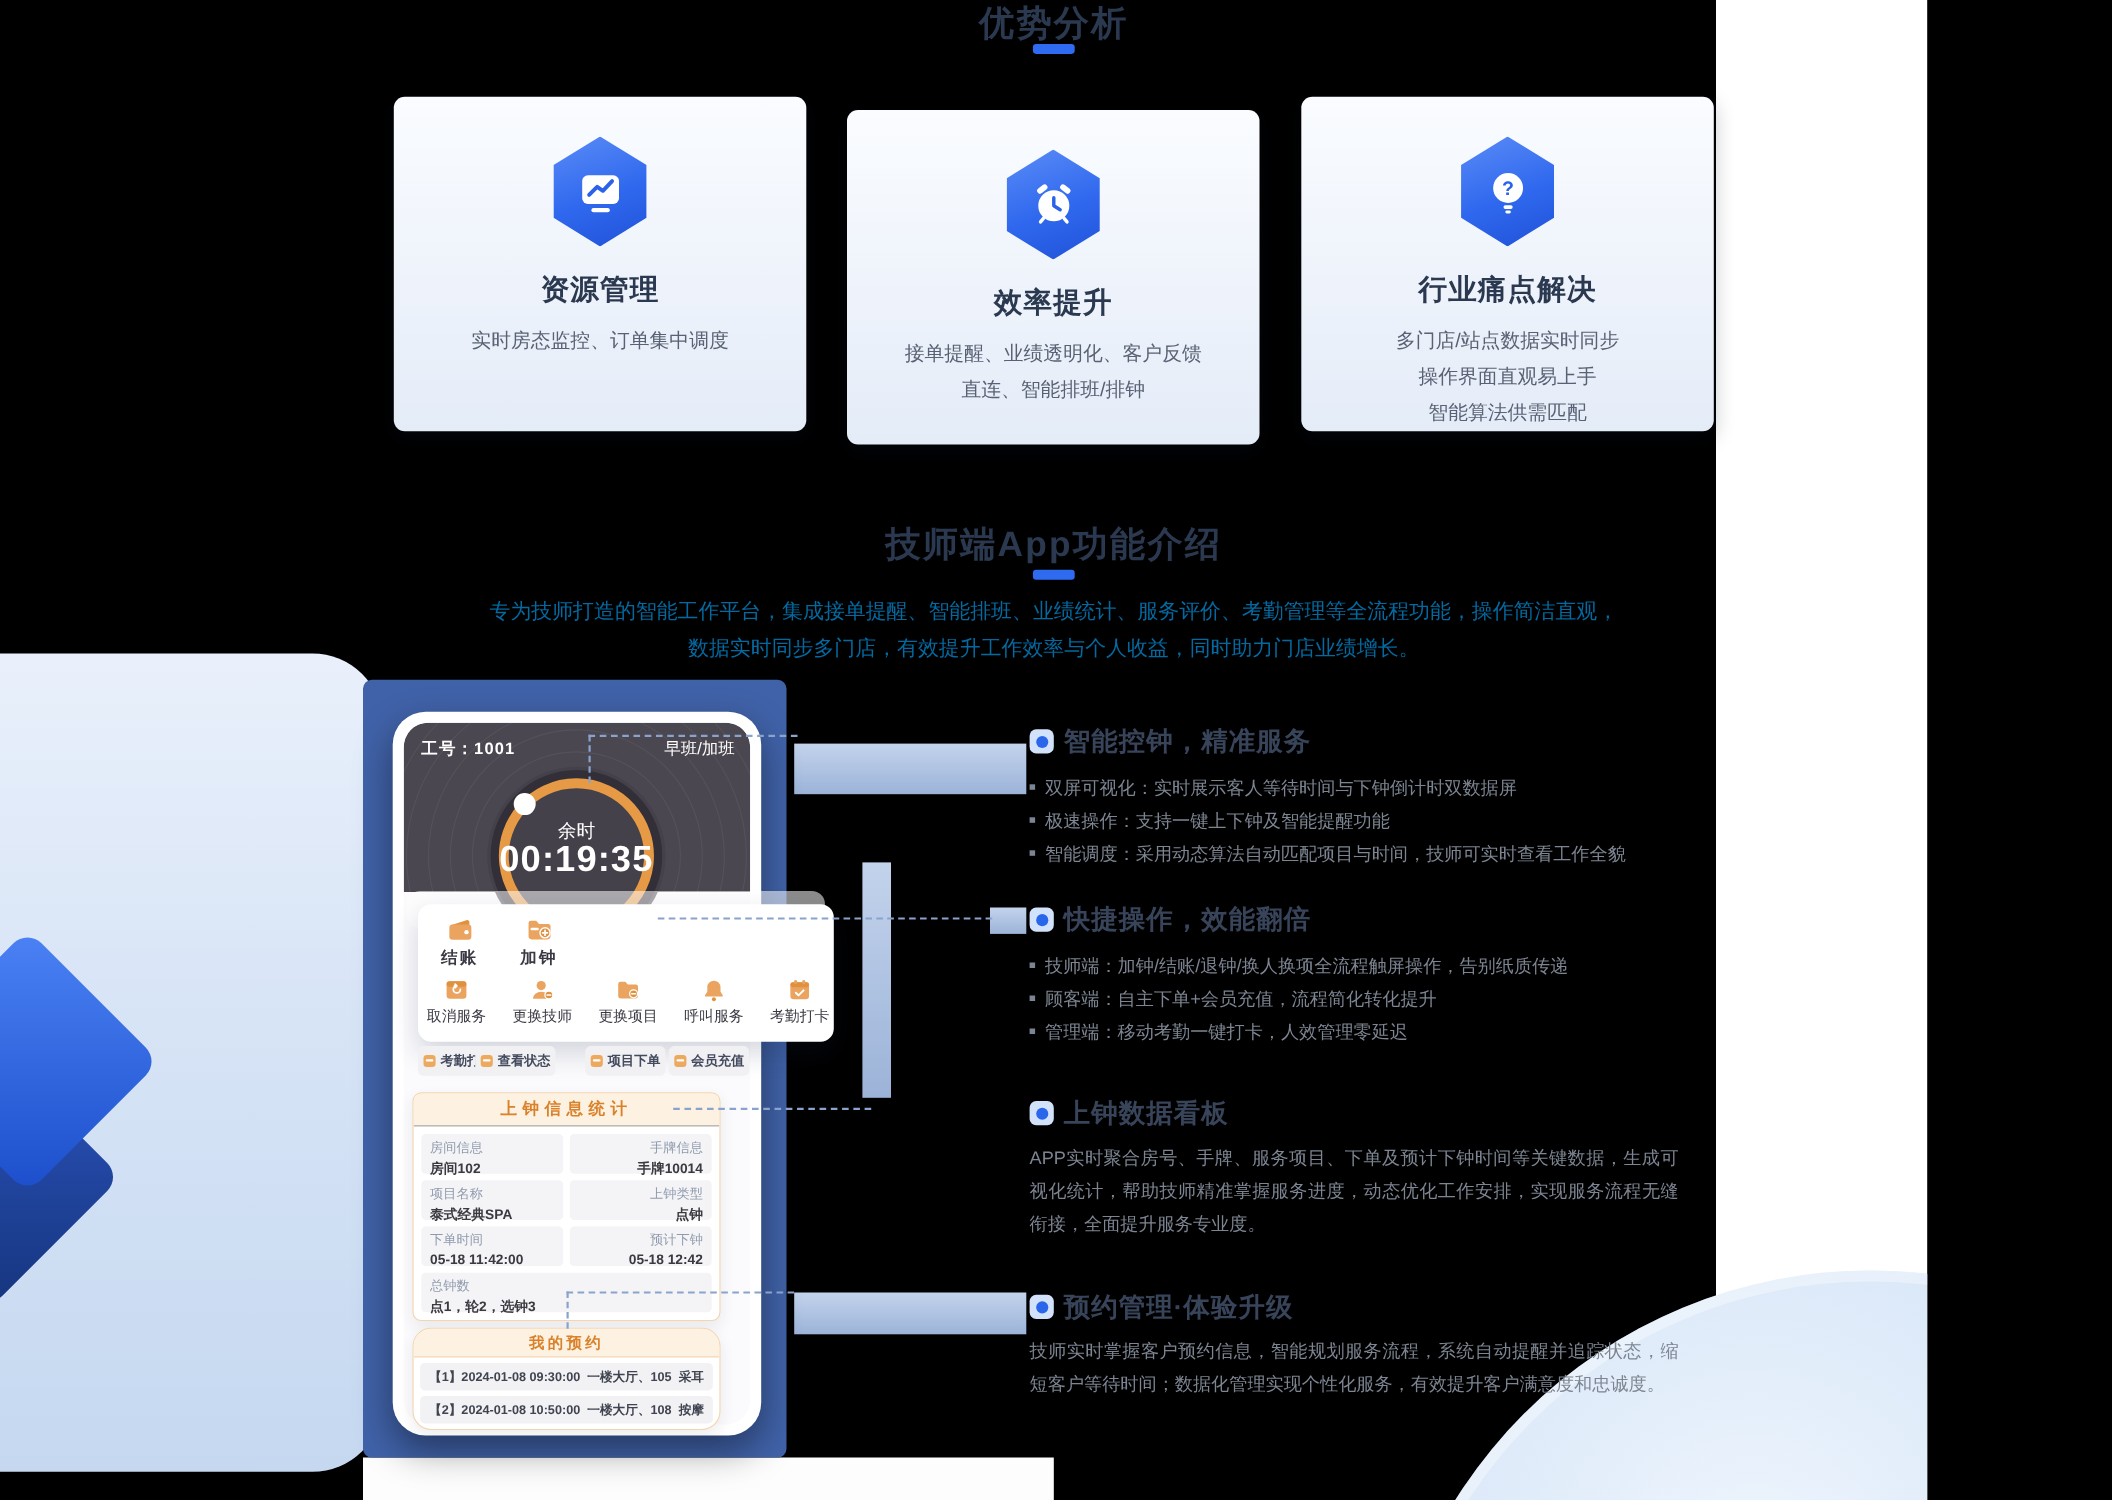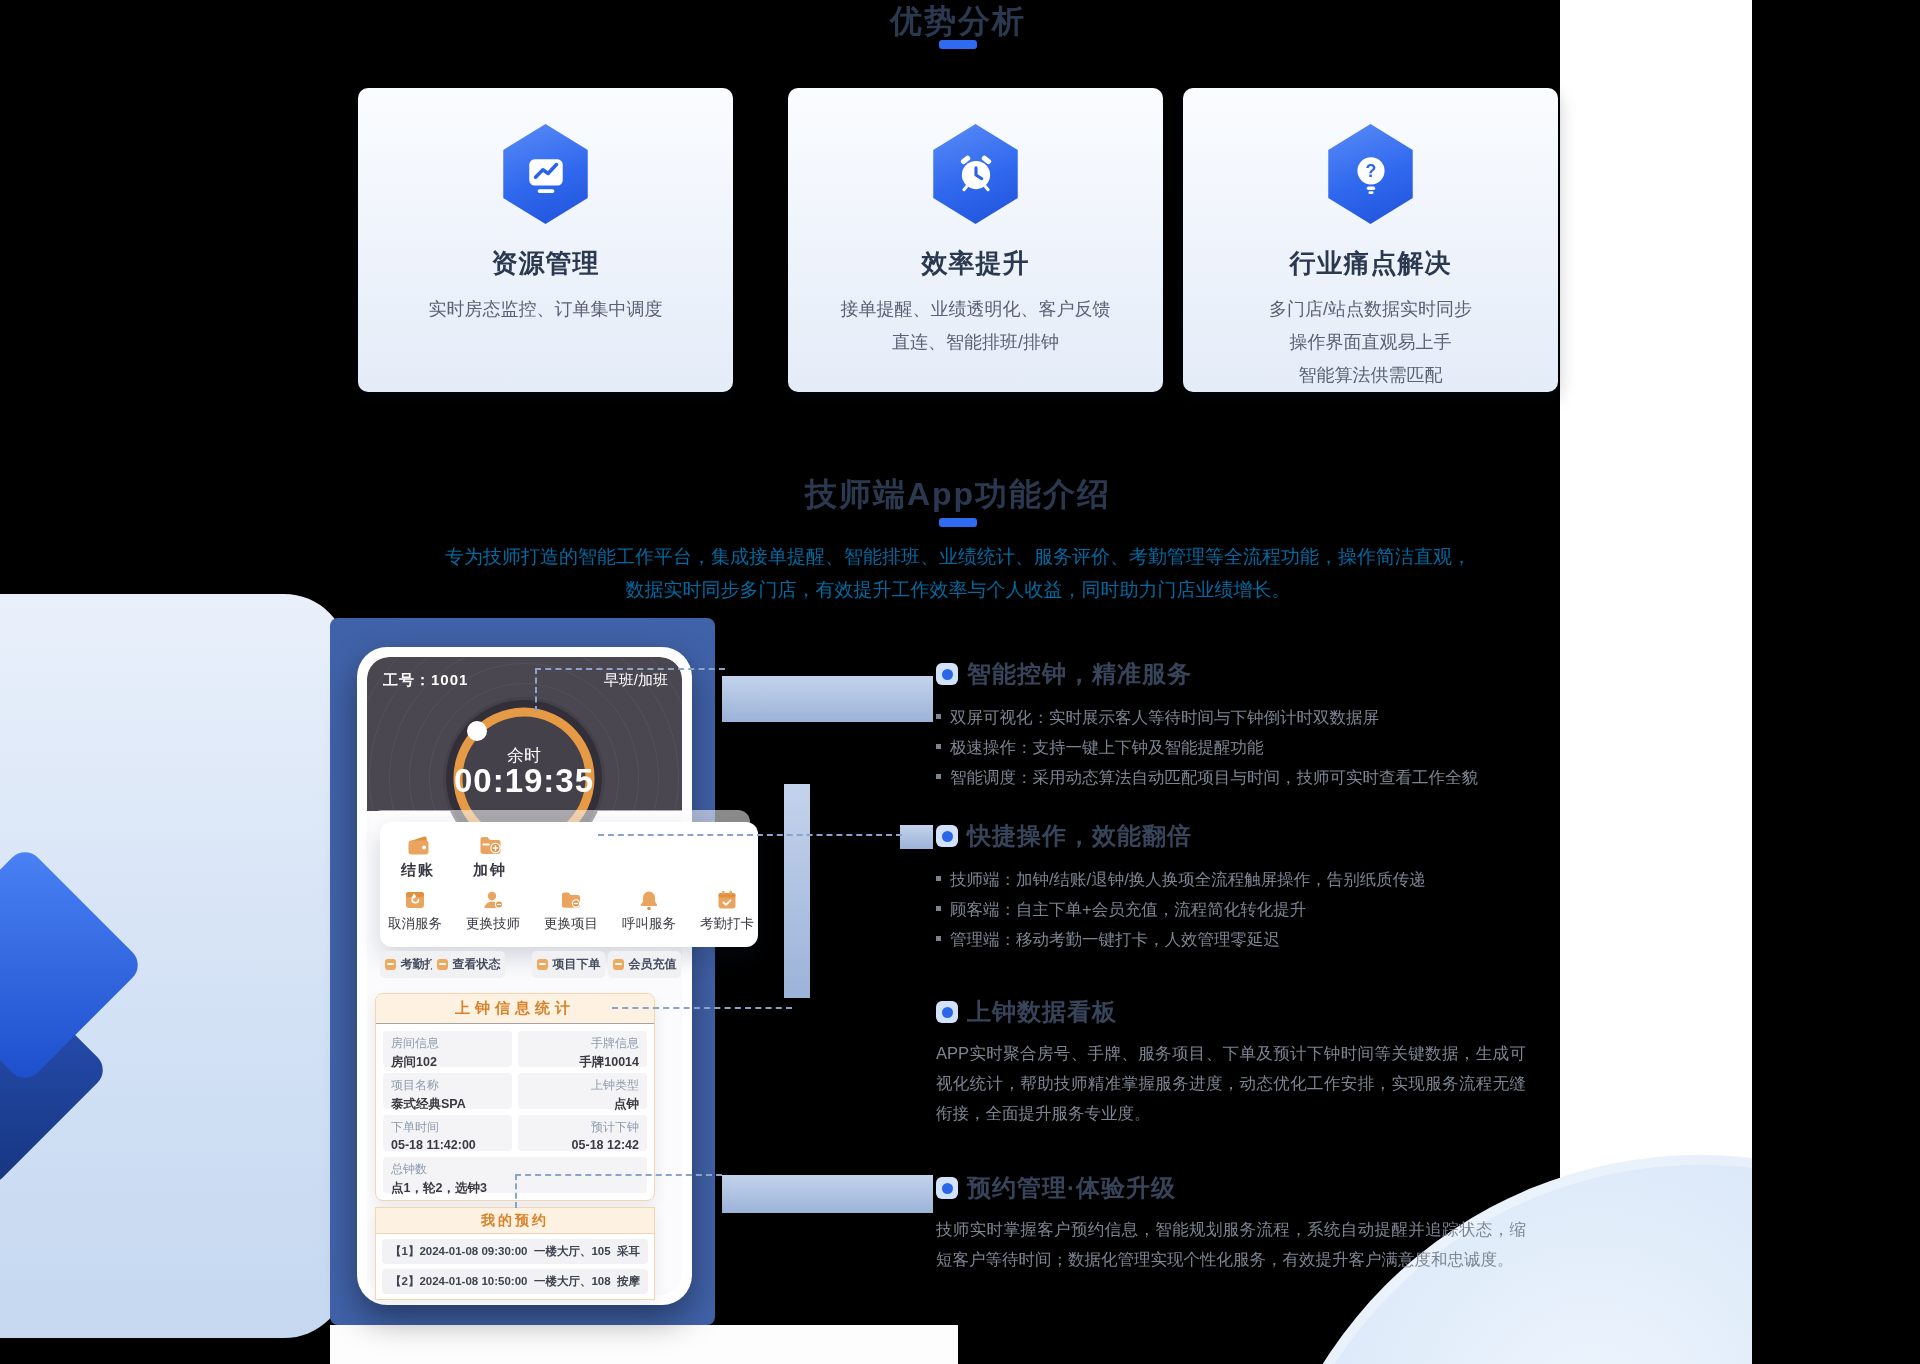--- a/index.html
+++ b/index.html
@@ -76,21 +76,21 @@
   .stats-h{height:30px;background:#fdf2e1;border-bottom:1px solid #a3a3a3;display:flex;align-items:center;
     justify-content:center;color:#d9822b;font-size:15px;font-weight:700;letter-spacing:5px;}
   .stats-grid{display:grid;grid-template-columns:1fr 1fr;gap:6px;padding:7px;}
   .field{background:#f4f4f6;border-radius:4px;padding:4px 8px 3px;height:36px;}
   .field .fl{font-size:12px;color:#8e9aad;}
   .field .fv{font-size:12.5px;color:#3a3a40;font-weight:600;margin-top:2px;}
   .field.right{text-align:right;}
   .field.wide{grid-column:1 / -1;text-align:left;}
 
   
-  .appt{left:375px;top:1207px;width:280px;border-radius:0;background:#fff;border:1px solid #f3d5ae;
+  .appt{left:375px;top:1207px;width:280px;border-radius:17px;background:#fff;border:1px solid #f3d5ae;
     box-shadow:0 6px 14px rgba(40,40,60,.08);overflow:hidden;}
   .appt-h{height:26px;background:#fdf2e1;border-bottom:1px solid #f3d5ae;display:flex;align-items:center;
     justify-content:center;color:#d9822b;font-size:14px;font-weight:700;letter-spacing:3px;}
   .appt-row{margin:5px 6px;height:25px;background:#f2f2f5;border-radius:4px;display:flex;align-items:center;
     justify-content:space-between;padding:0 8px;font-size:11.5px;color:#3f4450;font-weight:600;}
 
   
   .feat{left:936px;width:624px;}
   .feat-head{display:flex;align-items:center;gap:9px;}
   .fic{width:22px;height:22px;border-radius:6px;background:#d3e2fb;display:flex;align-items:center;justify-content:center;}
@@ -127,21 +127,21 @@
       </svg>
     </div>
     <div class="adv-name">资源管理</div>
     <div class="adv-sub">
       <div>实时房态监控、订单集中调度</div>
       <div></div>
       <div></div>
     </div>
   </div>
 
-  <div class="abs adv-card" style="left:788px;">
+  <div class="abs adv-card" style="left:770px;margin-top:12px;">
     <div class="hex">
       <svg width="46" height="46" viewBox="0 0 44 44">
         <rect x="7" y="6" width="10" height="5" rx="2.5" fill="#fff" transform="rotate(-38 12 8.5)"></rect>
         <rect x="27" y="6" width="10" height="5" rx="2.5" fill="#fff" transform="rotate(38 32 8.5)"></rect>
         <circle cx="22" cy="23" r="13.5" fill="#fff"></circle>
         <path d="M22 16 v7 l5.5 3.5" stroke="#2a62ea" stroke-width="3" fill="none" stroke-linecap="round" stroke-linejoin="round"></path>
         <path d="M13 34 l-2.5 3 M31 34 l2.5 3" stroke="#fff" stroke-width="3" stroke-linecap="round"></path>
       </svg>
     </div>
     <div class="adv-name">效率提升</div>

